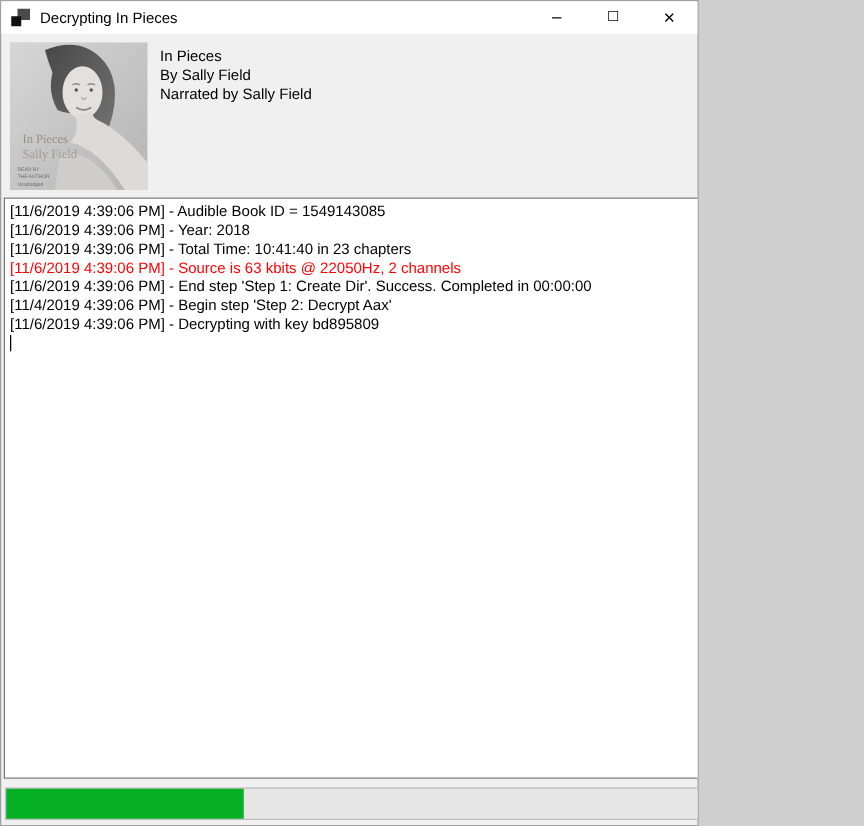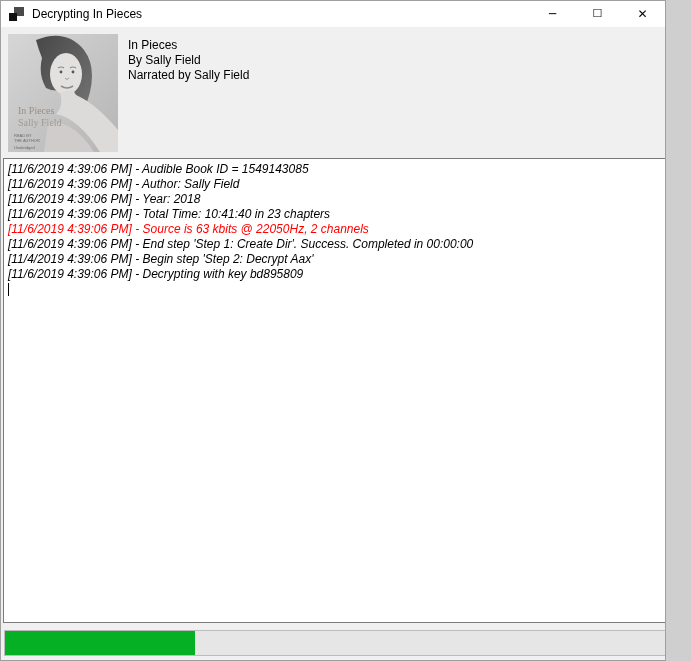--- a/index.html
+++ b/index.html
@@ -1,18 +1,18 @@
 <!DOCTYPE html>
 <html style="--window-bg: #f0f0f0; --titlebar-bg: #ffffff; --log-error-color: #ff0000; --progress-fill: #06b025; --progress-track: #e6e6e6; --progress-border: #bcbcbc;"><head>
 <meta charset="utf-8">
 <style>
   html,body{margin:0;padding:0;}
   body{font-family:"Liberation Sans","DejaVu Sans",sans-serif;background:#cfcfcf;}
   .window{
-    position:relative;width:666px;height:661px;background:var(--window-bg);
+    position:relative;width:559px;height:661px;background:var(--window-bg);
     border:1px solid #9f9f9f;box-sizing:border-box;overflow:hidden;
   }
   
   .titlebar{
     position:absolute;left:0;top:0;width:100%;height:26px;background:var(--titlebar-bg);
     display:flex;align-items:center;
   }
   .app-icon{position:relative;width:15px;height:14px;margin-left:8px;flex:0 0 auto;}
   .app-icon .sq1{position:absolute;right:0;top:0;width:10px;height:9px;background:#4a4a4a;}
   .app-icon .sq2{position:absolute;left:0;bottom:0;width:8px;height:8px;background:#111;}
@@ -31,21 +31,21 @@
     background:#c9c9c9;overflow:hidden;
   }
   .cover svg{display:block;}
   .book-info{position:absolute;left:127px;top:37px;font-size:12px;line-height:15px;color:#000;}
   .book-info div{white-space:nowrap;}
   
   .logbox{
     position:absolute;left:2px;top:157px;width:681px;height:465px;
     background:#fff;border:1px solid #7a7a7a;box-sizing:border-box;
     padding:3px 4px;font-size:12px;line-height:15px;color:#000;
-    overflow:hidden;cursor:text;font-style:italic;
+    overflow:hidden;cursor:text;
   }
   .log-line{white-space:pre;}
   .log-line.red-line{color:var(--log-error-color);}
   .caret-line{height:15px;display:flex;align-items:center;}
   .caret{display:inline-block;width:1px;height:13px;background:#000;}
   
   .progress{
     position:absolute;left:3px;top:629px;width:682px;height:26px;
     background:var(--progress-track);border:1px solid var(--progress-border);box-sizing:border-box;
   }
@@ -112,21 +112,20 @@
   </div>
 
   <div class="book-info">
     <div>In Pieces</div>
     <div>By Sally Field</div>
     <div>Narrated by Sally Field</div>
   </div>
 
   <div class="logbox">
     <div class="log-line">[11/6/2019 4:39:06 PM] - Audible Book ID = 1549143085</div>
-    <div class="log-line">[11/6/2019 4:39:06 PM] - Author: Sally Field</div>
     <div class="log-line">[11/6/2019 4:39:06 PM] - Year: 2018</div>
     <div class="log-line">[11/6/2019 4:39:06 PM] - Total Time: 10:41:40 in 23 chapters</div>
     <div class="log-line red-line">[11/6/2019 4:39:06 PM] - Source is 63 kbits @ 22050Hz, 2 channels</div>
     <div class="log-line">[11/6/2019 4:39:06 PM] - End step 'Step 1: Create Dir'. Success. Completed in 00:00:00</div>
     <div class="log-line">[11/4/2019 4:39:06 PM] - Begin step 'Step 2: Decrypt Aax'</div>
     <div class="log-line">[11/6/2019 4:39:06 PM] - Decrypting with key bd895809</div>
     <div class="caret-line">
       <span class="caret"></span>
     </div>
   </div>

